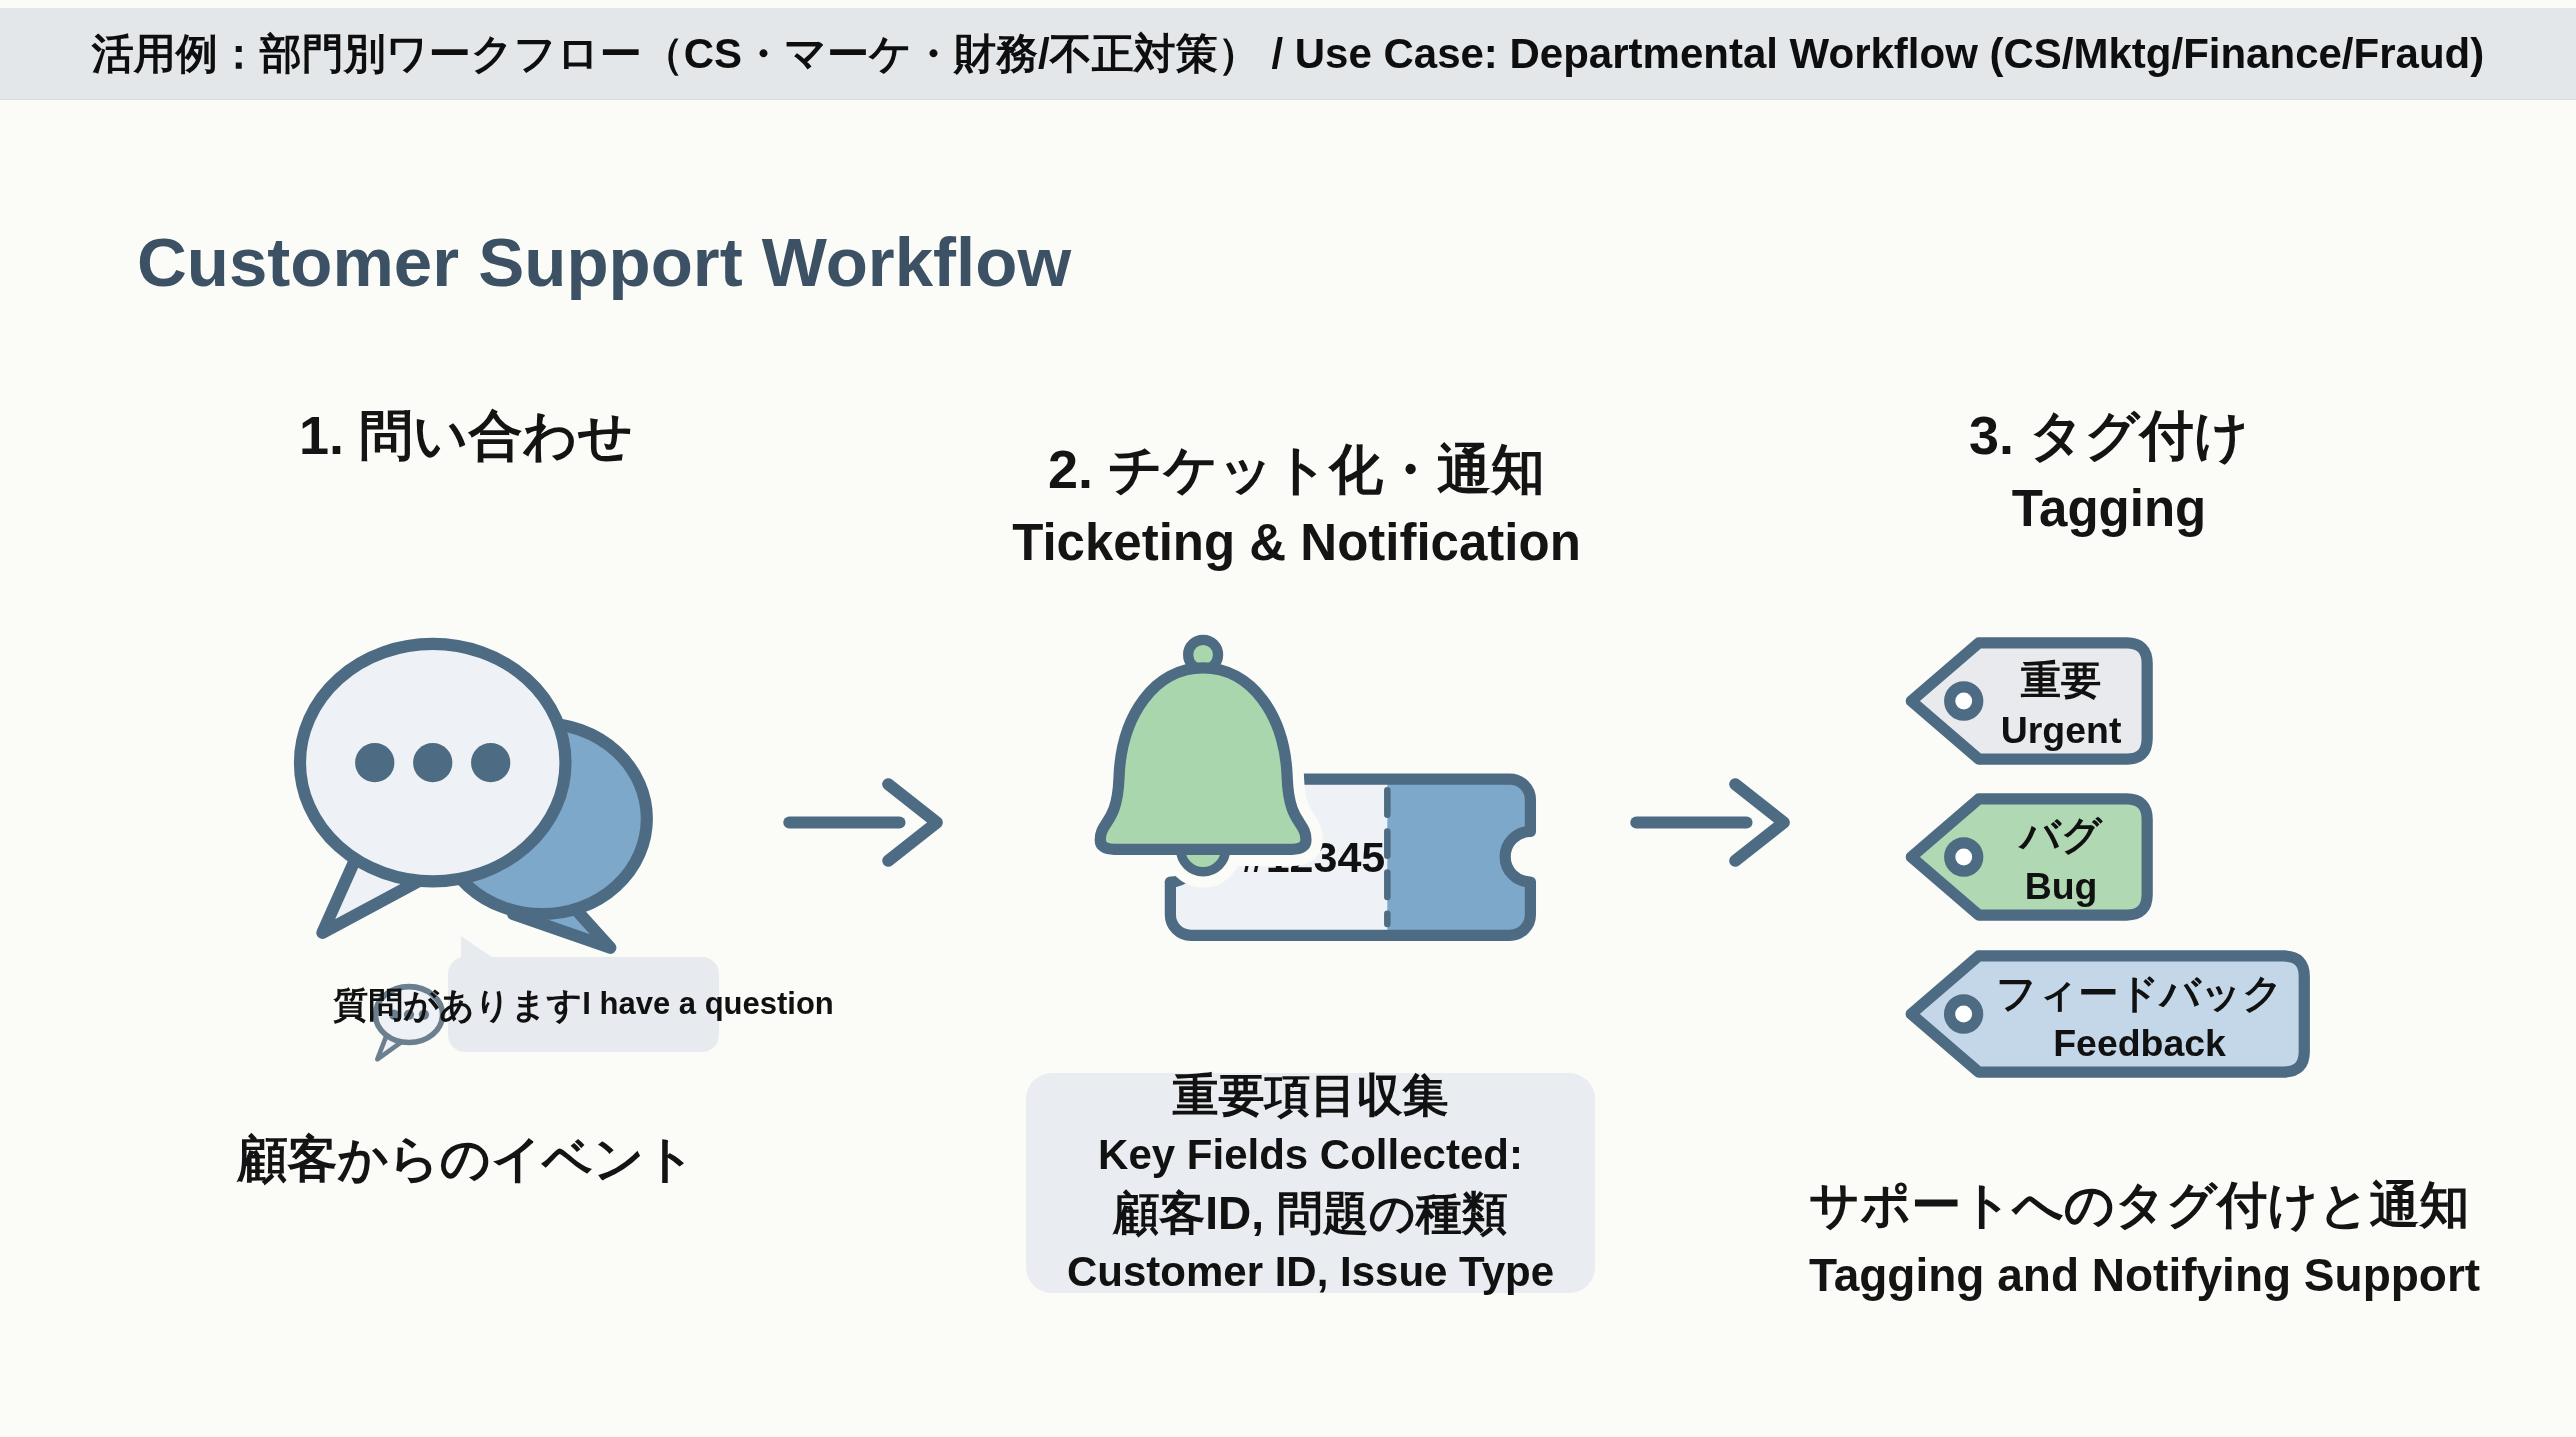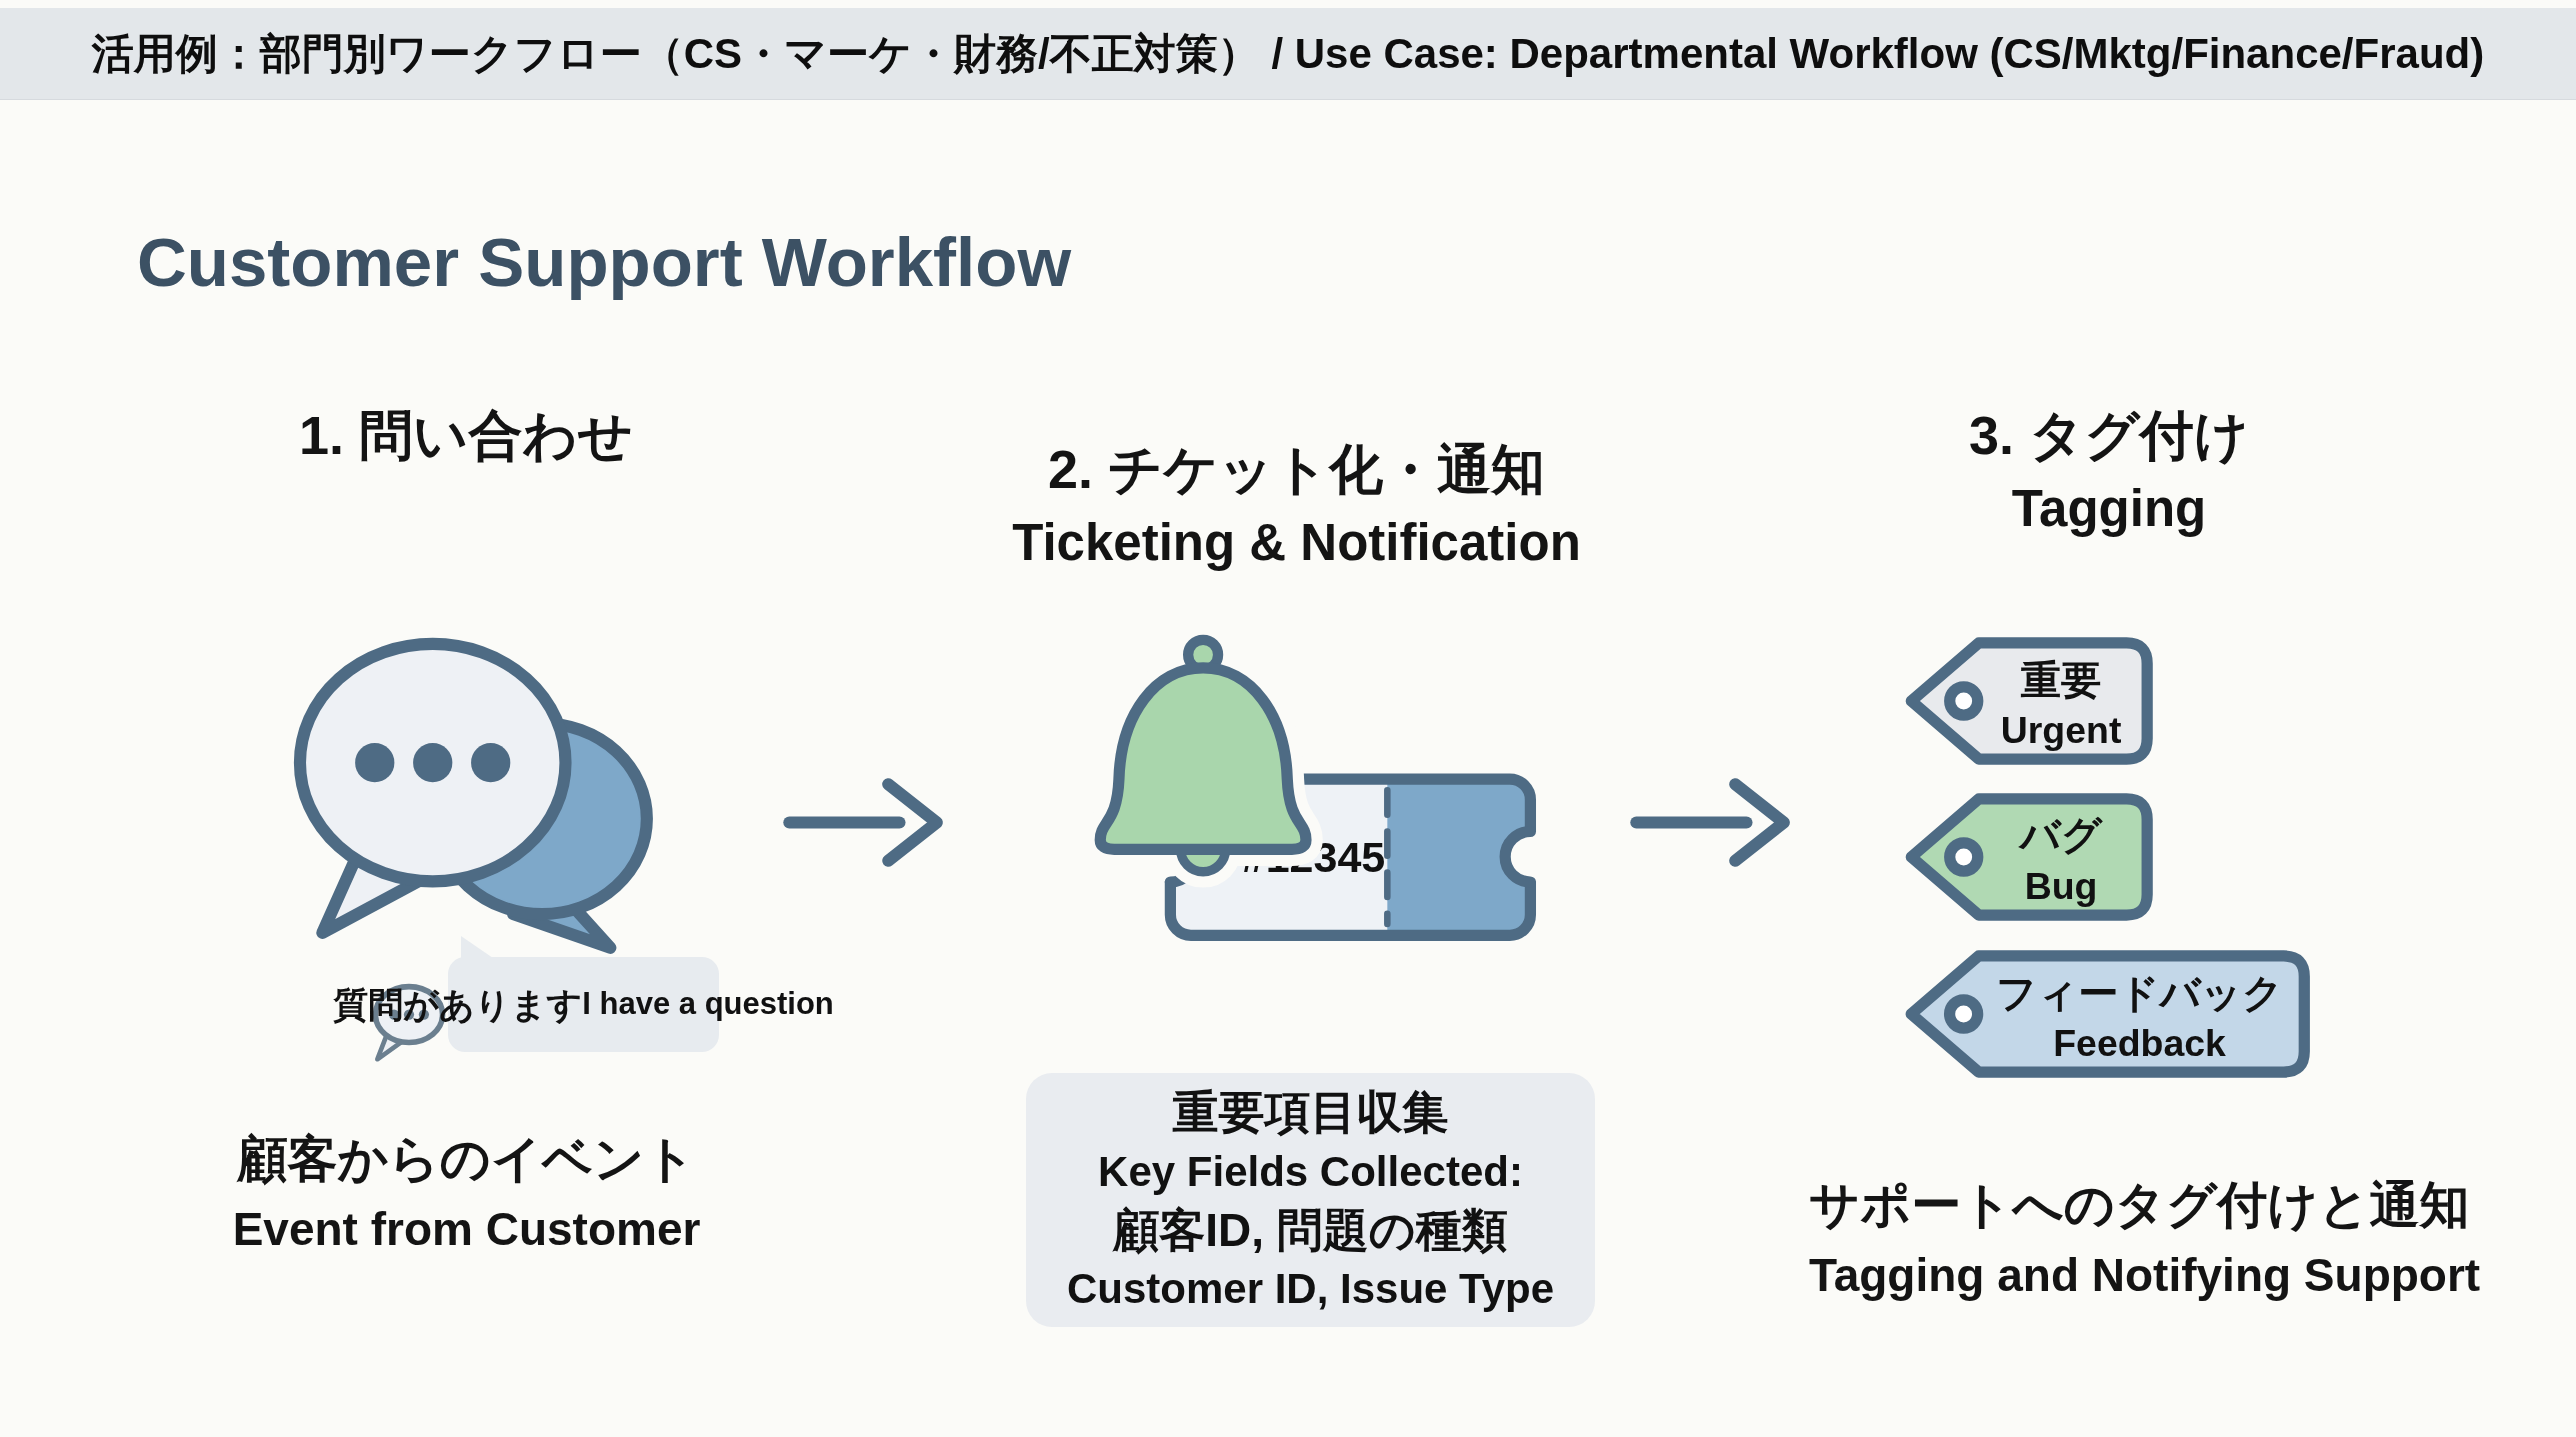--- a/index.html
+++ b/index.html
@@ -18,21 +18,21 @@
   #heading-1{left:185px;top:408px;width:562px;}
   #heading-2{left:969px;top:408px;width:655px;margin-top:34px;}
   #heading-3{left:1828px;top:408px;width:562px;}
 
   .caption{position:absolute;text-align:center;font-weight:700;color:#141414;}
   .caption .jp{display:block;font-size:50px;line-height:1;margin-bottom:22px;white-space:nowrap;}
   .caption .en{display:block;font-size:46px;line-height:1;white-space:nowrap;}
   #caption-1{left:167px;top:1134px;width:599px;}
   #caption-3{left:1809px;top:1180px;width:599px;}
 
-  .infobox{position:absolute;left:1026px;top:1073px;width:569px;height:254px;background:#e9ecf0;
+  .infobox{position:absolute;left:1026px;top:1073px;width:569px;height:220px;background:#e9ecf0;
            border-radius:26px;display:flex;flex-direction:column;align-items:center;justify-content:center;
            gap:8.4px;font-weight:700;text-align:center;}
   .infobox .jp{font-size:46px;line-height:1.15;white-space:nowrap;}
   .infobox .en{font-size:42px;line-height:1.15;white-space:nowrap;}
 
   .msgbox{position:absolute;left:448px;top:957px;width:271px;height:95px;background:#e7ebef;
           border-radius:17px;display:flex;flex-direction:row;align-items:center;justify-content:center;font-weight:700;}
   .msgbox .jp{font-size:35px;line-height:1.3;white-space:nowrap;}
   .msgbox .en{font-size:31px;line-height:1.3;white-space:nowrap;}
   .msg-tail{position:absolute;top:-20.6px;left:13px;width:0;height:0;
@@ -90,21 +90,20 @@
   </svg>
 
   <div class="msgbox">
     <div class="msg-tail"></div>
     <span class="jp">質問があります</span>
     <span class="en">I have a question</span>
   </div>
 
   <div class="caption" id="caption-1">
     <span class="jp">顧客からのイベント</span>
-    <span class="en">Event from Customer</span>
   </div>
 
   <svg class="icn" style="left:780px;top:770px" width="168" height="105" viewBox="0 0 180 112">
     <path d="M 10 56 H 128" fill="none" stroke="#4e6b84" stroke-width="13" stroke-linecap="round"></path>
     <path d="M 116 15 L 168 56 L 116 97" fill="none" stroke="#4e6b84" stroke-width="13" stroke-linecap="round" stroke-linejoin="round"></path>
   </svg>
 
   <svg class="icn" style="left:1058px;top:608px" width="524" height="346" viewBox="0 0 560 370">
     <g>
       <rect x="120" y="183" width="385" height="167" rx="22" fill="#eef2f6"></rect>

